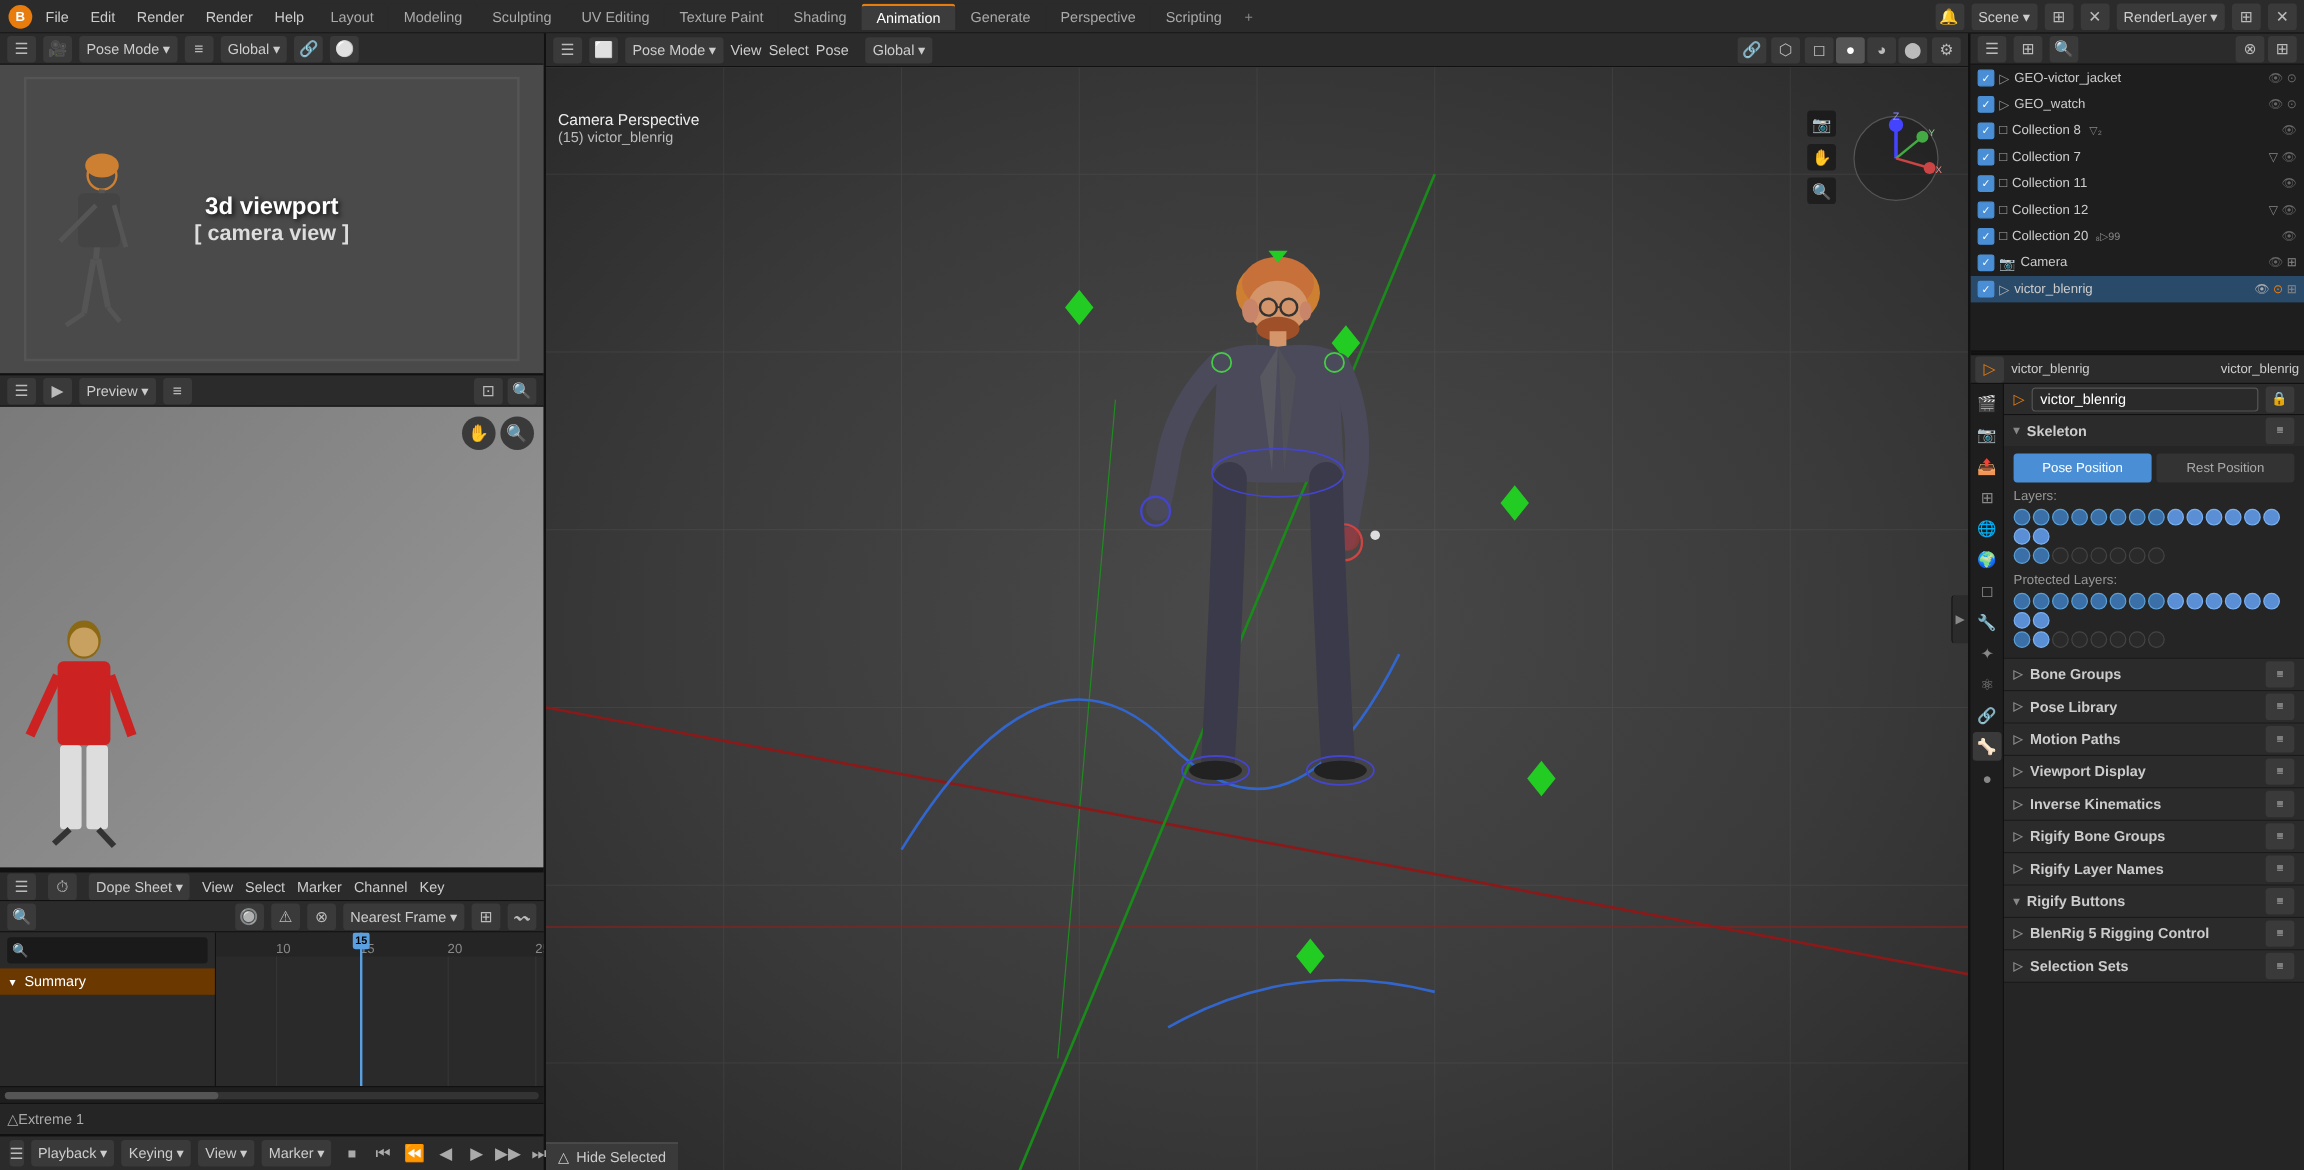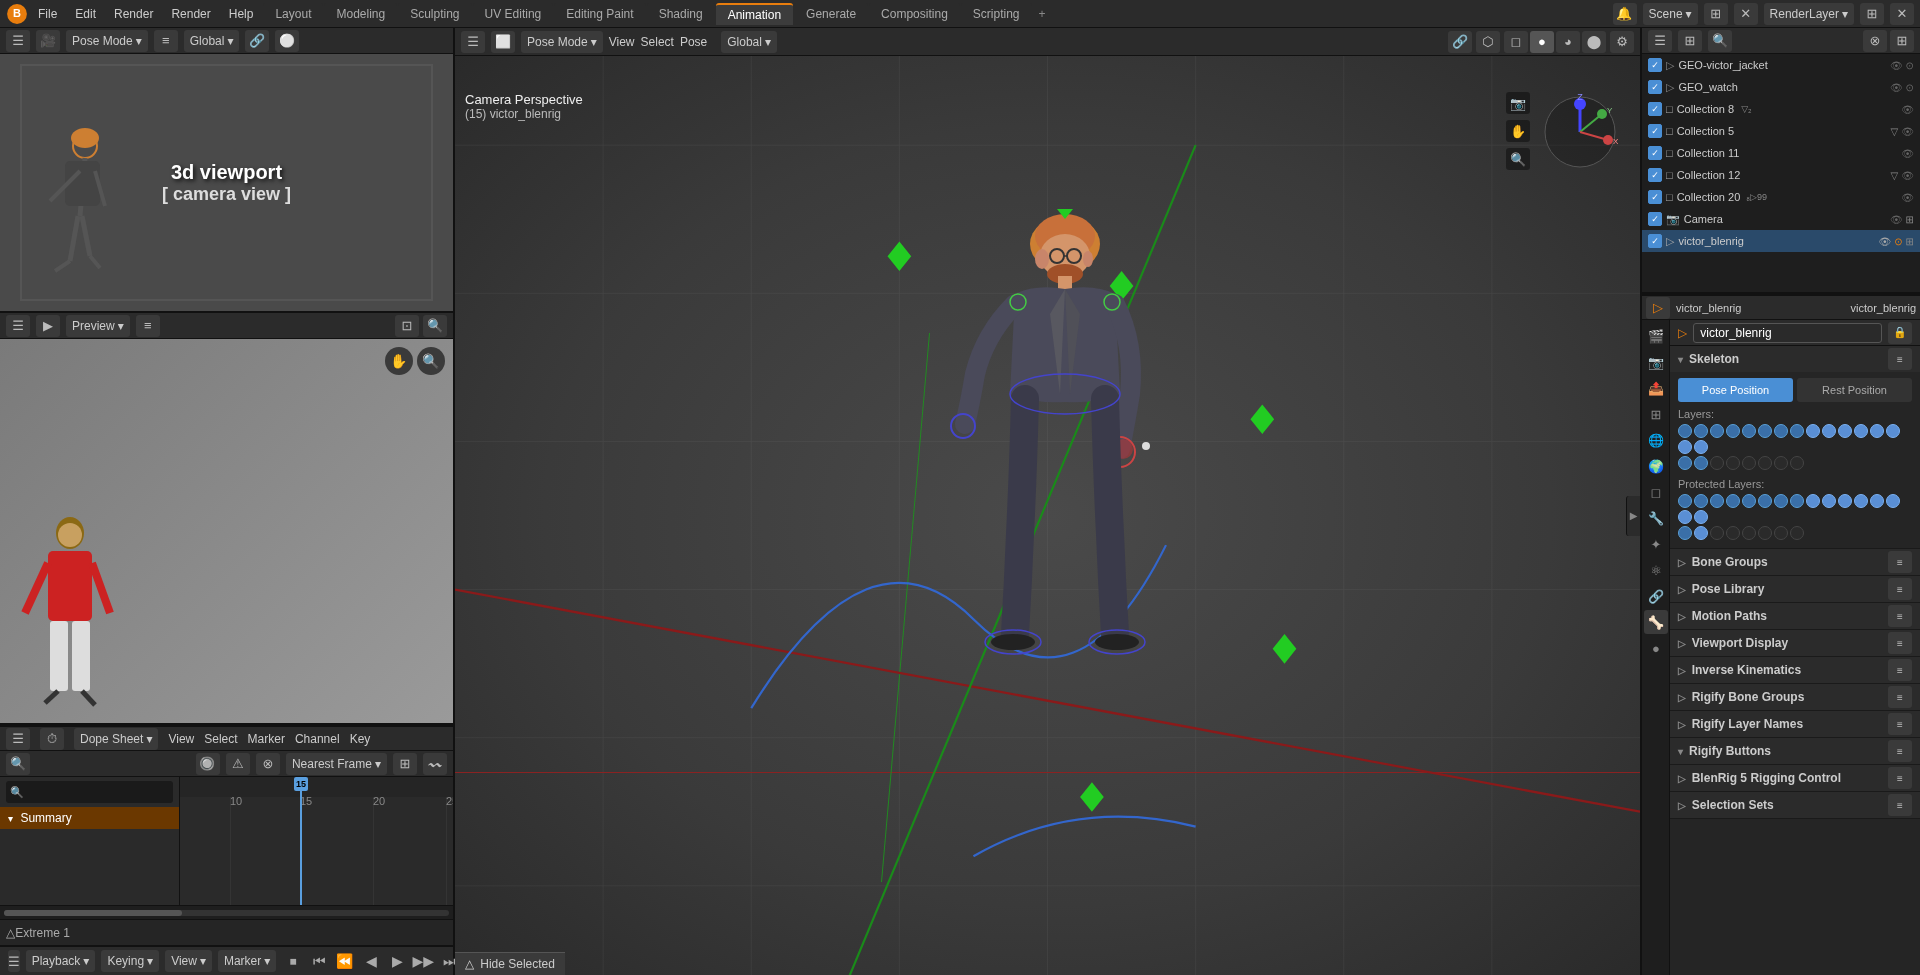--- a/index.html
+++ b/index.html
@@ -257,21 +257,21 @@
     .timeline-numbers {
       display: flex;
       height: 20px;
       background: #252525;
       align-items: center;
     }
     .t-num {
       position: absolute;
       font-size: 11px;
       color: #888;
-      top: 18px;
+      top: 8px;
     }
     .timeline-cursor {
       position: absolute;
       top: 0;
       bottom: 0;
       width: 2px;
       background: #5a9fdf;
       z-index: 10;
     }
     .timeline-cursor-head {
@@ -651,25 +651,25 @@
   <span class="menu-item">Edit</span>
   <span class="menu-item">Render</span>
   <span class="menu-item">Render</span>
   <span class="menu-item">Help</span>
 
   <div class="workspace-tabs">
     <div class="workspace-tab">Layout</div>
     <div class="workspace-tab">Modeling</div>
     <div class="workspace-tab">Sculpting</div>
     <div class="workspace-tab">UV Editing</div>
-    <div class="workspace-tab">Editing Paint</div>
+    <div class="workspace-tab">Texture Paint</div>
     <div class="workspace-tab">Shading</div>
     <div class="workspace-tab active">Animation</div>
     <div class="workspace-tab">Generate</div>
-    <div class="workspace-tab">Compositing</div>
+    <div class="workspace-tab">Perspective</div>
     <div class="workspace-tab">Scripting</div>
     <div class="workspace-tab-add">+</div>
   </div>
 
   <div class="top-right">
     <div class="toolbar-btn">🔔</div>
     <div class="toolbar-dropdown">
       <span>Scene</span>
       <span>▾</span>
     </div>
@@ -1089,21 +1089,21 @@
         <span style="color:#aaa;font-size:11px;">□</span>
         <span style="font-size:11px;">Collection 8</span>
         <span style="font-size:9px;color:#888;margin-left:3px;">▽₂</span>
         <div style="margin-left:auto;display:flex;gap:3px;">
           <span style="font-size:10px;color:#666;">👁</span>
         </div>
       </div>
       <div class="outliner-item">
         <div class="outliner-checkbox checked">✓</div>
         <span style="color:#aaa;font-size:11px;">□</span>
-        <span style="font-size:11px;">Collection 5</span>
+        <span style="font-size:11px;">Collection 7</span>
         <div style="margin-left:auto;display:flex;gap:3px;">
           <span style="font-size:10px;color:#888;">▽</span>
           <span style="font-size:10px;color:#666;">👁</span>
         </div>
       </div>
       <div class="outliner-item">
         <div class="outliner-checkbox checked">✓</div>
         <span style="color:#aaa;font-size:11px;">□</span>
         <span style="font-size:11px;">Collection 11</span>
         <div style="margin-left:auto;display:flex;gap:3px;">

